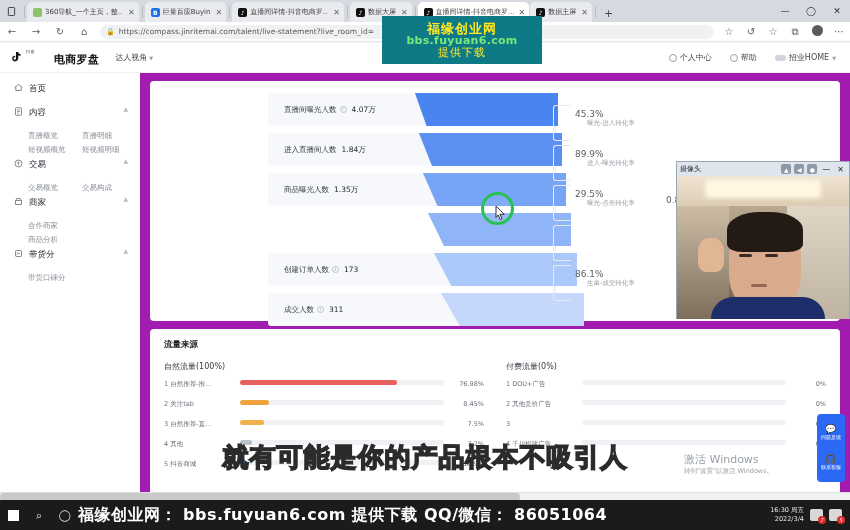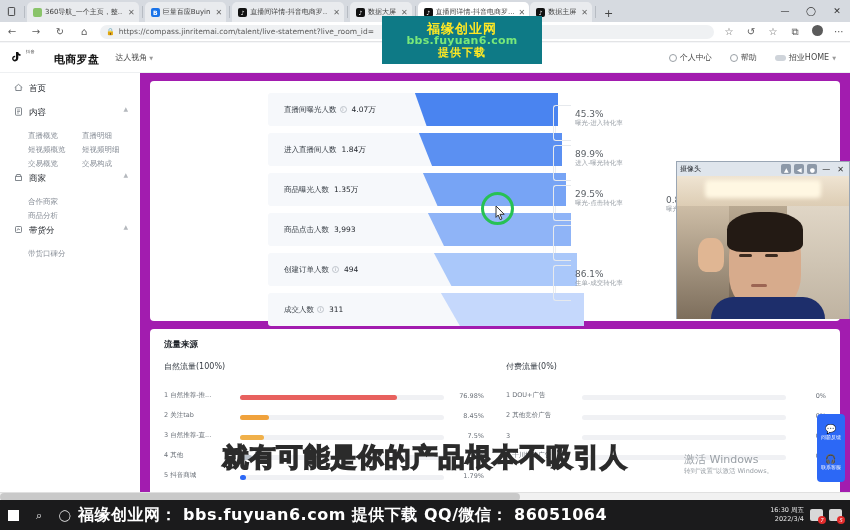--- a/index.html
+++ b/index.html
@@ -124,54 +124,54 @@
   .info-ico {
     width:7px; height:7px; border-radius:50%; border:1px solid #bfc4cb;
     font-size:5px; color:#9ba1a8; display:inline-flex; align-items:center; justify-content:center;
     line-height:1;
   }
   .fv { color:#1f2329; margin-left:2px; }
   .funnel-bar { position:absolute; left:262px; height:33px; }
   .rates { position:absolute; left:425px; top:10px; width:160px; }
   .rate-item { position:absolute; left:0; width:150px; }
   .rate-pct { font-size:9px; color:#5b6066; line-height:1.15; }
-  .rate-lbl { font-size:6.5px; color:#9ba1a8; line-height:1.3; }
+  .rate-lbl { font-size:6.5px; color:#9ba1a8; line-height:1.3;margin-left:12px; }
   .rate-bracket {
     position:absolute; left:-22px; width:18px; border:1px solid #e6e9ed;
     border-right:none; border-radius:3px 0 0 3px;
   }
   .rate-panel-edge {
     position:absolute; left:405px; top:8px; width:1px; height:215px; background:#ecedf0;
   }
   .extra-rate { position:absolute; left:516px; top:108px; }
 
   .traffic {
     position:relative; margin:8px 10px 0 10px; background:#ffffff;
     border-radius:4px; height:175px; padding:10px 14px;
   }
   .tr-title { font-size:8.5px; color:#1f2329; font-weight:bold; }
   .tr-cols { display:flex; margin-top:10px; }
   .tr-col { flex:1; }
   .tr-col.right { padding-left:22px; }
   .tr-sub { font-size:8px; color:#3a4048; margin-bottom:8px; }
-  .bar-row { display:flex; align-items:flex-end; height:20px; gap:6px; }
+  .bar-row { display:flex; align-items:flex-start; height:20px; gap:6px; }
   .bar-label { width:70px; font-size:6.5px; color:#6a7078; white-space:nowrap; overflow:hidden; }
   .bar-track { flex:1; height:5px; background:#f0f1f4; border-radius:3px; position:relative; }
   .bar-fill { position:absolute; left:0; top:0; height:5px; border-radius:3px; }
   .bar-val { width:34px; text-align:right; font-size:6.5px; color:#6a7078; }
 
   
   .watermark-top {
     position:absolute; left:382px; top:16px; width:160px; height:48px;
     background:#0e7a86; z-index:30; text-align:center;
     display:flex; flex-direction:column; justify-content:center; line-height:1.05;
   }
   .wm-l1 { font-size:13px; font-weight:bold; color:#ffe823; letter-spacing:1px;font-family:Liberation Serif, serif; }
   .wm-l2 { font-size:11px; font-weight:bold; color:#79e87a; letter-spacing:.3px; }
-  .wm-l3 { font-size:11px; font-weight:bold; color:#ffe823; letter-spacing:1px; }
+  .wm-l3 { font-size:11px; font-weight:normal; color:#ffe823; letter-spacing:1px; }
 
   .webcam {
     position:absolute; left:676px; top:161px; width:174px; height:158px;
     background:#ced6e0; border:1px solid #9aa6b4; z-index:40;
   }
   .cam-bar {
     height:14px; background:#dfe5ec; display:flex; align-items:center;
     padding:0 3px; gap:3px; font-size:7px; color:#1f2329;
   }
   .cam-btns { margin-left:auto; display:flex; align-items:center; gap:3px; }
@@ -428,20 +428,30 @@
         <span class="sub-item wide">直播概览</span>
         <span class="sub-item wide">直播明细</span>
       </div>
       <div class="subrow">
         <span class="sub-item wide">短视频概览</span>
         <span class="sub-item wide">短视频明细</span>
       </div>
     </div>
 
     <div class="nav-group">
+      <div class="nav-main">
+        <span class="nv-ico">
+          <svg width="9" height="9" viewBox="0 0 12 12">
+              <circle cx="6" cy="6" r="4.6" fill="none" stroke="#5a6169" stroke-width="1"></circle>
+              <path d="M6 3.4v5.2M4.4 5h3.2" stroke="#5a6169" stroke-width=".8"></path>
+            </svg>
+        </span>
+        <span>交易</span>
+        <span class="chev">▼</span>
+      </div>
       <div class="subrow">
         <span class="sub-item wide">交易概览</span>
         <span class="sub-item wide">交易构成</span>
       </div>
     </div>
 
     <div class="nav-group">
       <div class="nav-main">
         <span class="nv-ico">
           <svg width="9" height="9" viewBox="0 0 12 12">
@@ -492,28 +502,24 @@
           <span class="fv">4.07万</span>
         </div>
         <div class="funnel-row" style="top:46px;">
           <span>进入直播间人数</span>
           <span class="fv">1.84万</span>
         </div>
         <div class="funnel-row" style="top:86px;">
           <span>商品曝光人数</span>
           <span class="fv">1.35万</span>
         </div>
-        <div class="funnel-row" style="top:126px;">
-          <span>商品点击人数</span>
-          <span class="fv">3,993</span>
-        </div>
         <div class="funnel-row" style="top:166px;text-align:right;">
           <span>创建订单人数</span>
           <span class="info-ico">i</span>
-          <span class="fv">494</span>
+          <span class="fv">173</span>
         </div>
         <div class="funnel-row" style="top:206px;">
           <span>成交人数</span>
           <span class="info-ico">i</span>
           <span class="fv">311</span>
         </div>
 
         <div class="funnel-bar" style="top:6px;   width:146px; background:#4a84f0; clip-path:polygon(2% 0,100% 0,100% 100%,10% 100%);"></div>
         <div class="funnel-bar" style="top:46px;  width:146px; left:266px; background:#5b90f2; clip-path:polygon(2% 0,100% 0,100% 100%,11% 100%);"></div>
         <div class="funnel-bar" style="top:86px;  width:146px; left:270px; background:#77a4f5; clip-path:polygon(2% 0,100% 0,100% 100%,12% 100%);"></div>

